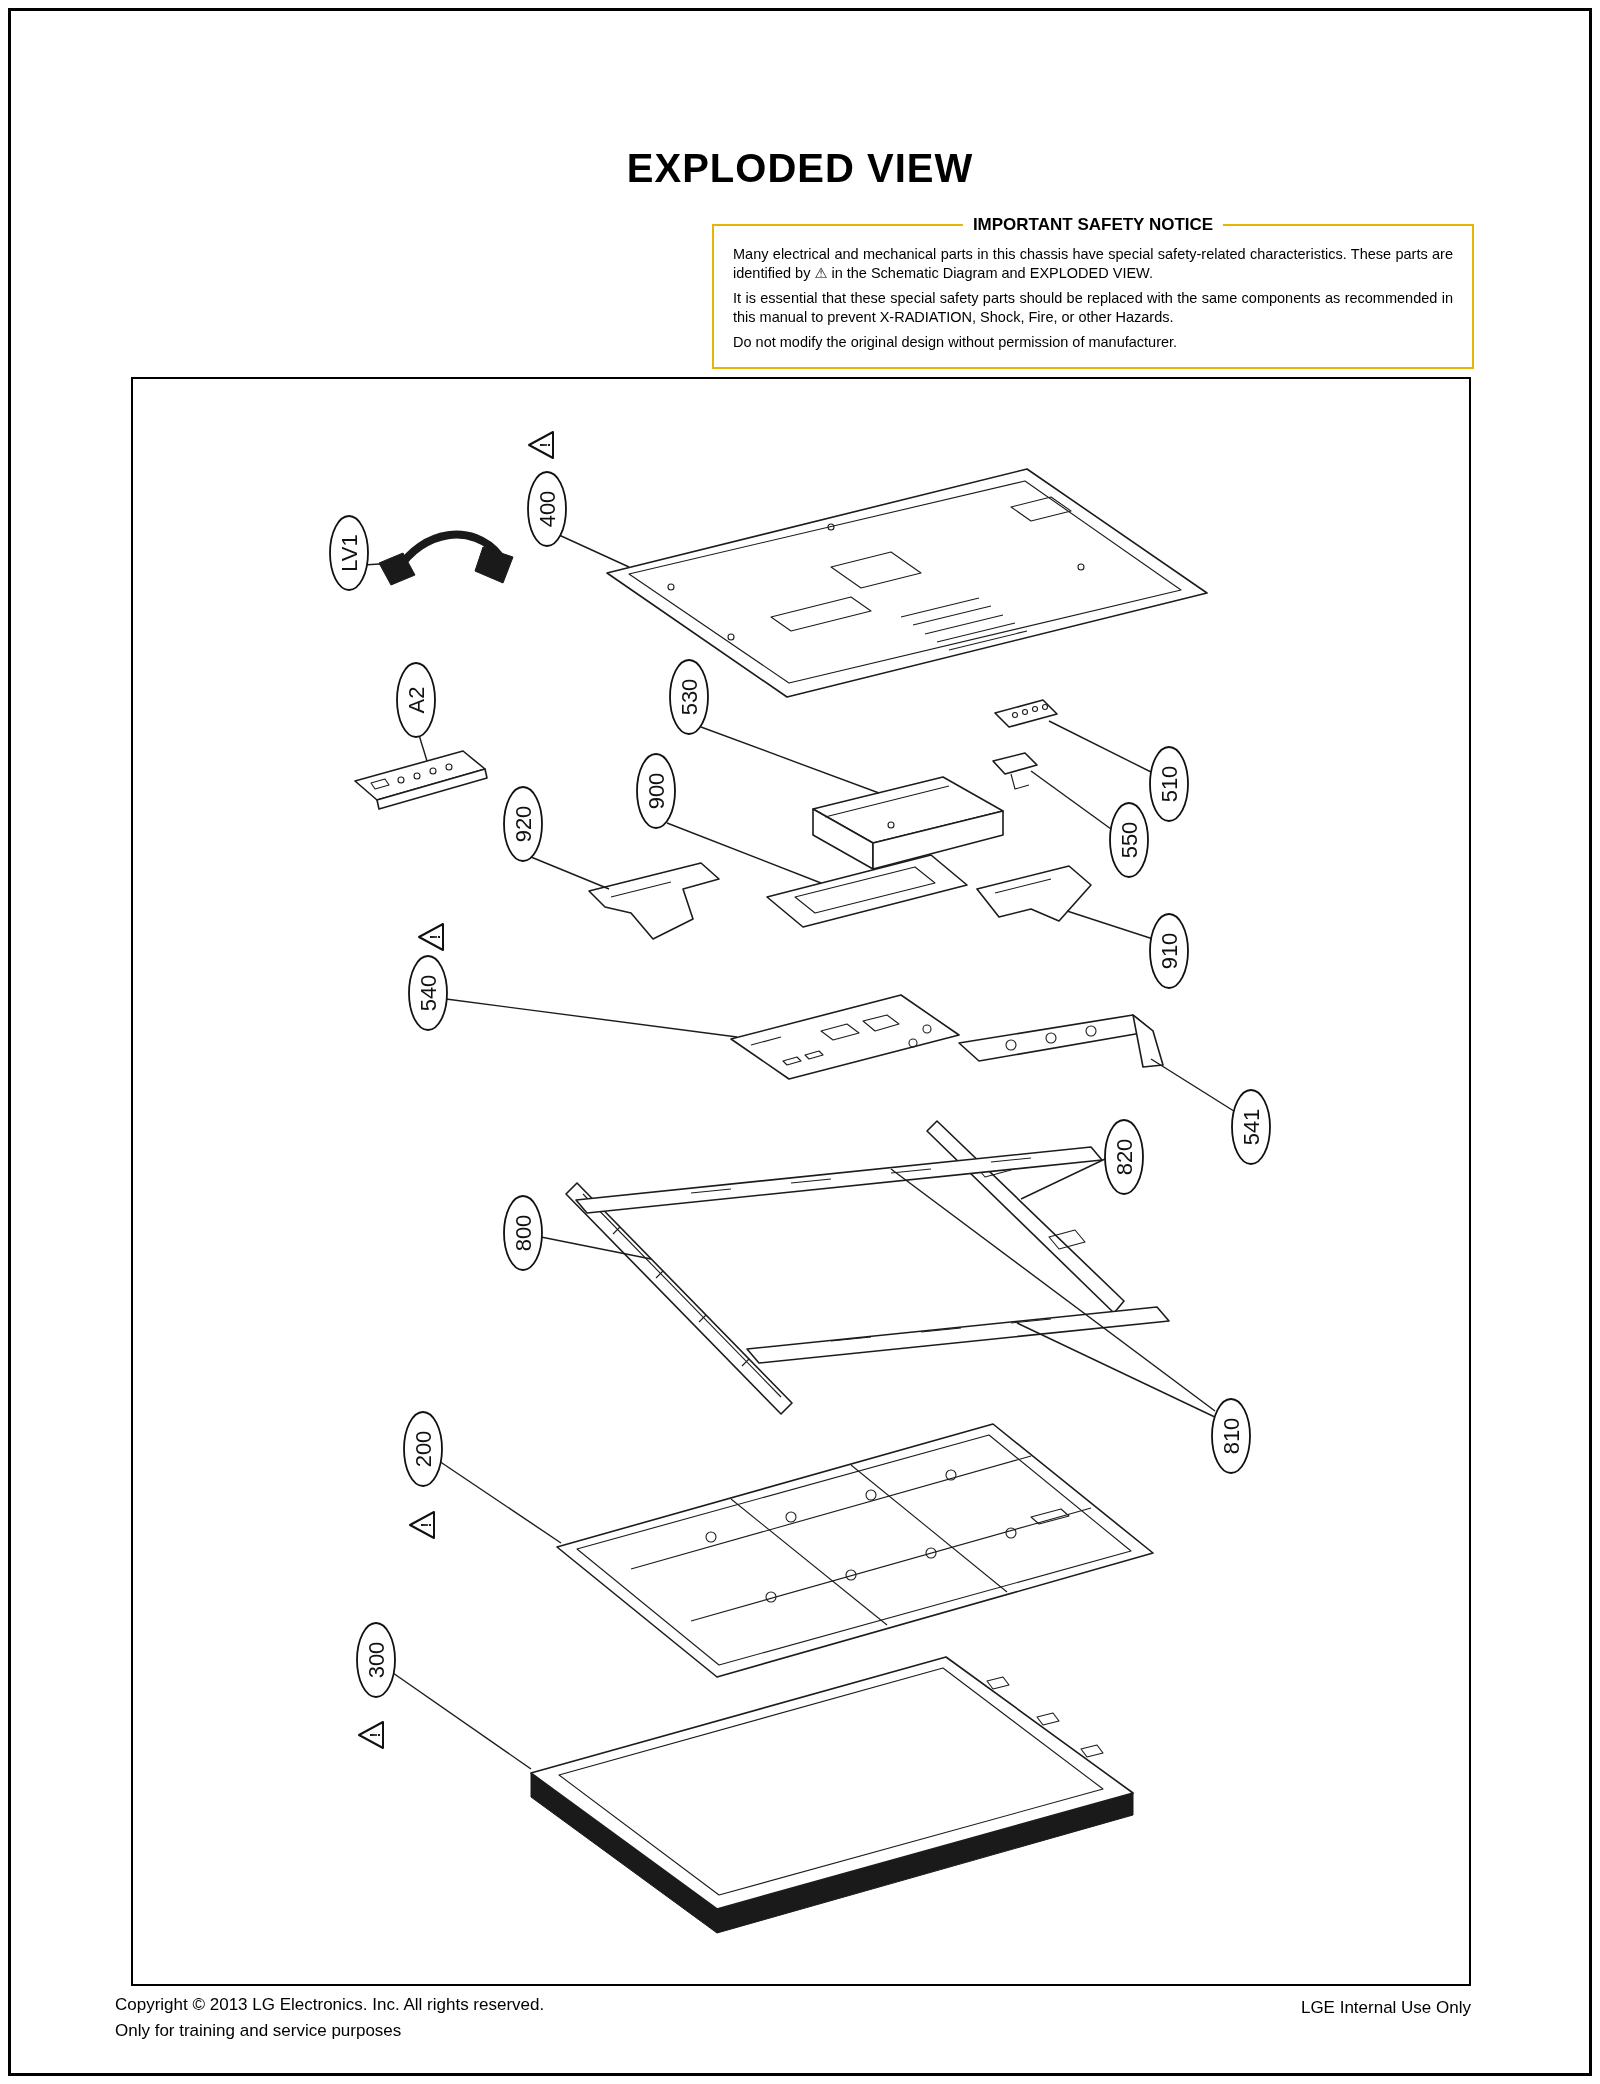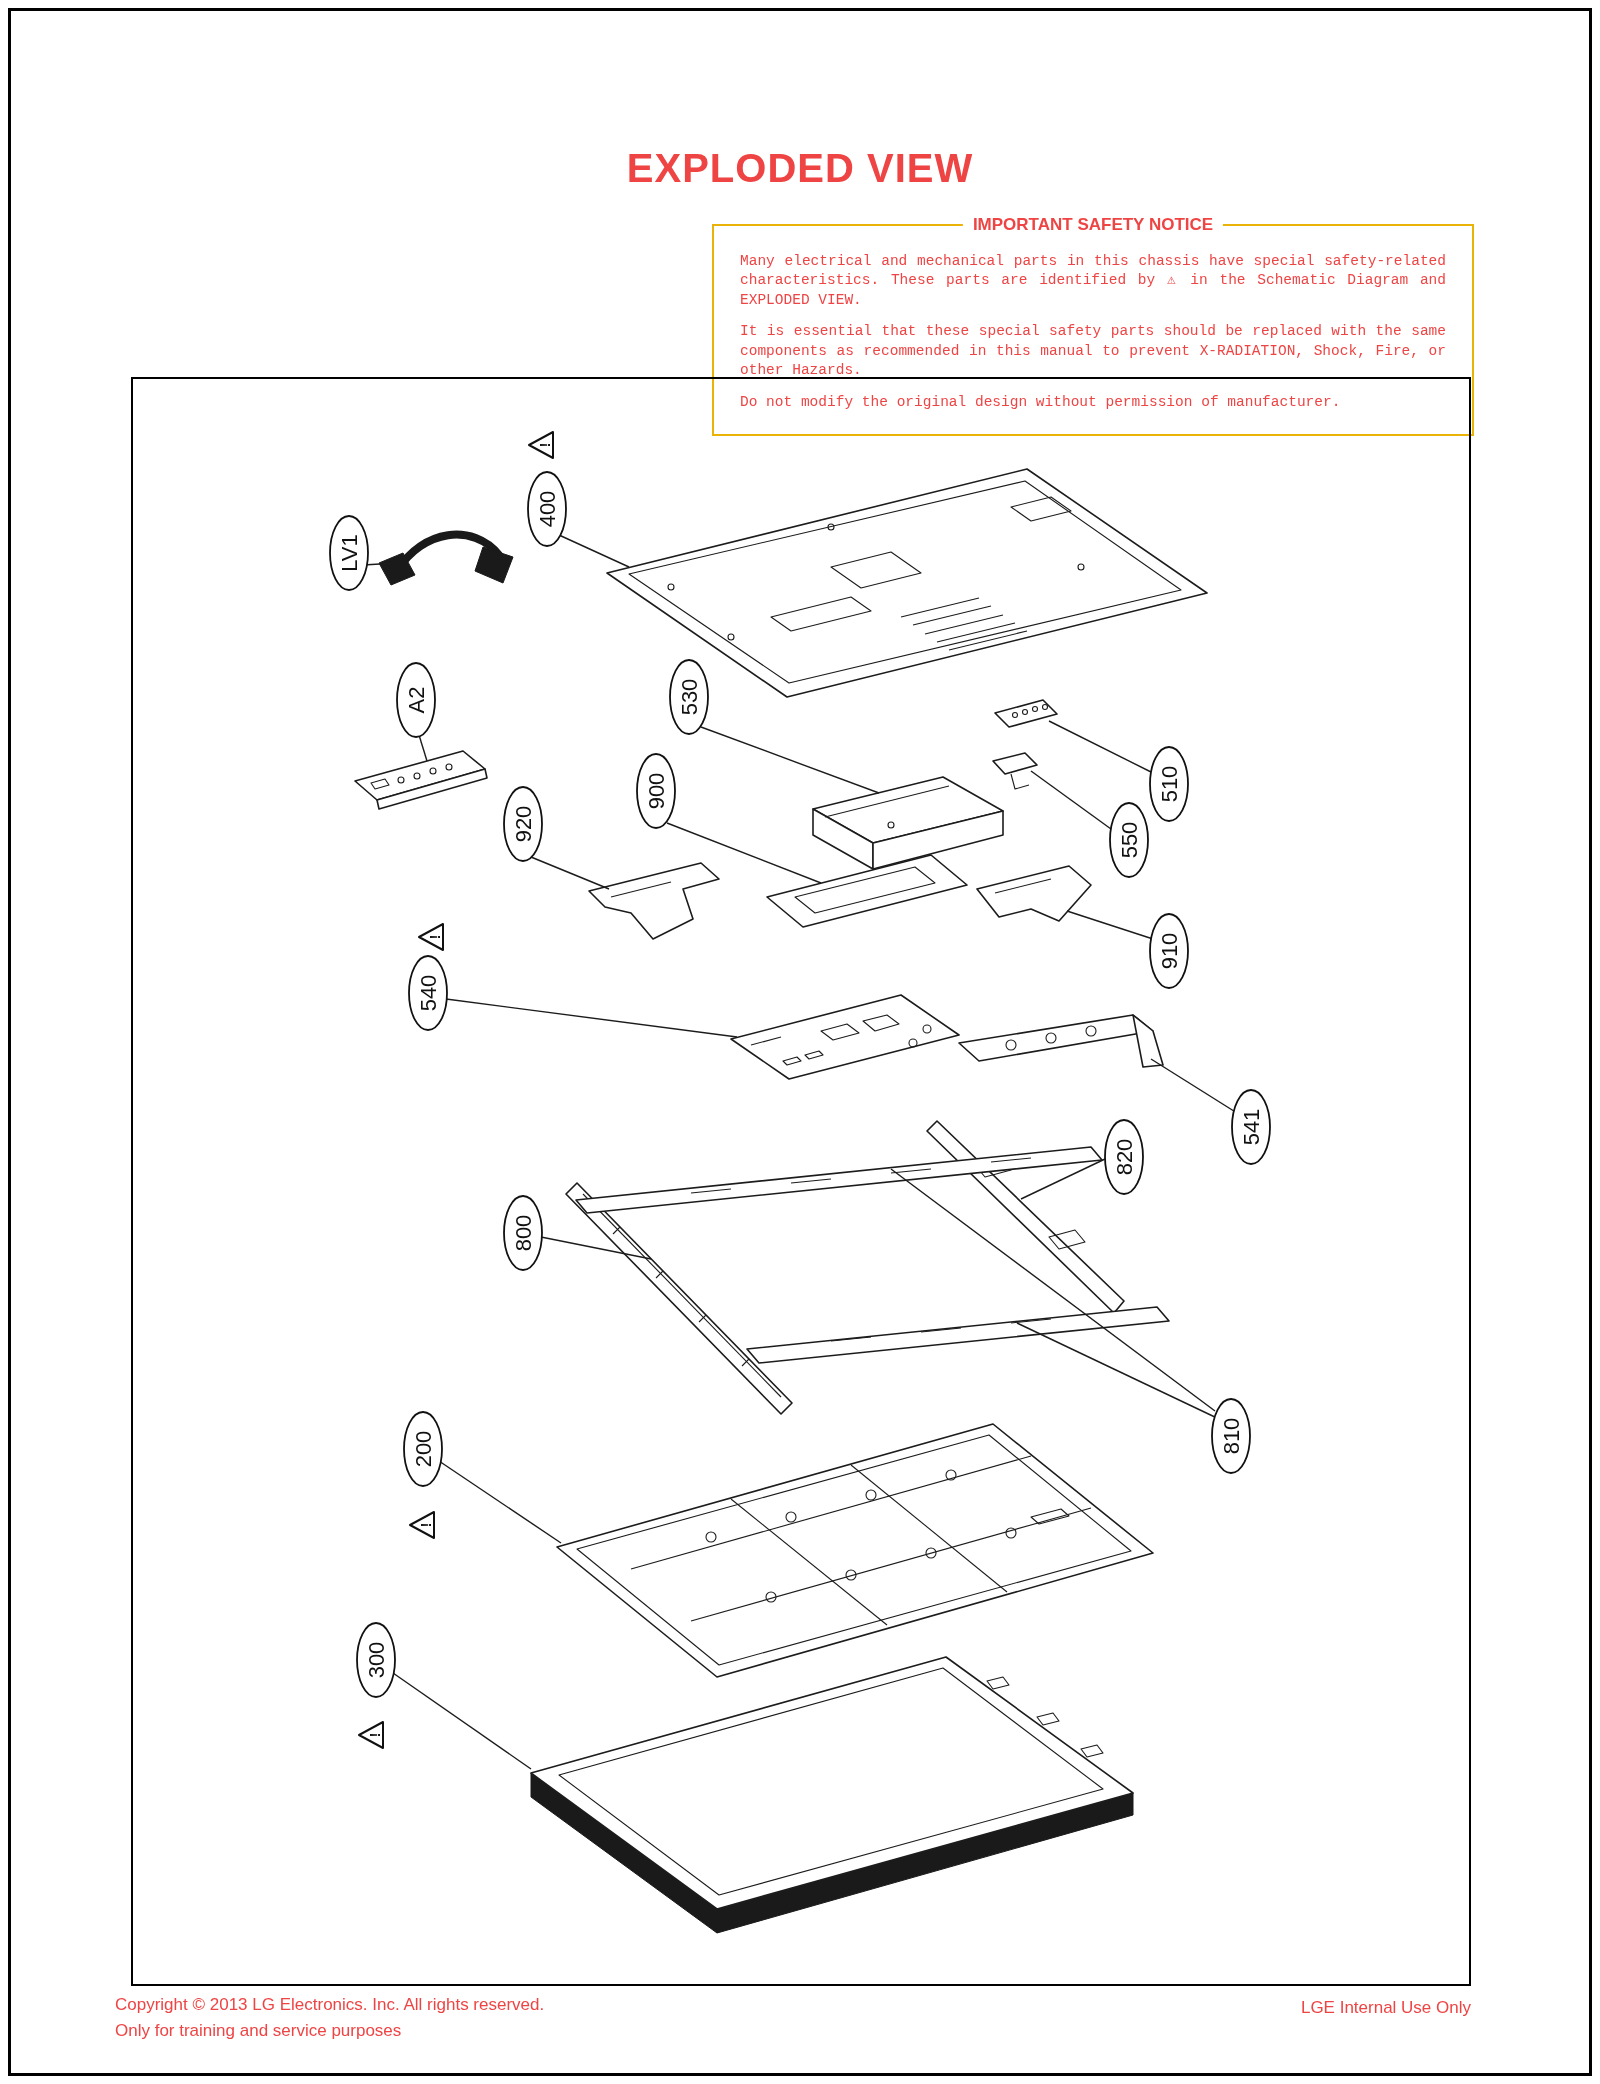--- a/index.html
+++ b/index.html
@@ -1,25 +1,25 @@
 <!DOCTYPE html>
 <html><head>
 <meta charset="utf-8">
 <style>
   html,body{margin:0;padding:0;background:#fff;}
   .page{position:relative;width:1600px;height:2084px;background:#fff;overflow:hidden;
-        font-family:"Liberation Sans", sans-serif;color:#ef4444;}
+        font-family:"Liberation Sans", sans-serif;color:#000000;}
   .frame{position:absolute;inset:8px;border:3px solid #000;pointer-events:none;}
   .title{position:absolute;top:146px;left:0;width:100%;text-align:center;
          font-size:40px;font-weight:bold;letter-spacing:1px;}
   .notice{position:absolute;left:712px;top:224px;width:758px;border:2px solid #eab308;background:#fff;}
   .notice-title{position:absolute;top:-11px;left:50%;transform:translateX(-50%);
                 background:#fff;padding:0 10px;font-weight:bold;font-size:17px;white-space:nowrap;}
   .notice-body{padding:14px 14px 10px 14px;font-size:14.5px;line-height:1.34;text-align:justify;}
-  .notice-body div{margin:12px;font-family:Liberation Mono, monospace;}
+  .notice-body div{margin:5px;}
   .diagram{position:absolute;left:131px;top:377px;}
   .footer-left{position:absolute;left:115px;top:1992px;font-size:17px;line-height:1.5;}
   .footer-center{position:absolute;left:0;top:1998px;width:100%;text-align:center;font-size:17px;}
   .footer-right{position:absolute;right:129px;top:1998px;font-size:17px;text-align:center;}
   
   .part{fill:#fff;stroke:#1c1c1c;stroke-width:1.6;stroke-linejoin:round;}
   .detail{fill:none;stroke:#1c1c1c;stroke-width:1.1;stroke-linejoin:round;}
   .dark{fill:#1a1a1a;stroke:#1a1a1a;stroke-width:1;}
   .leader{fill:none;stroke:#1c1c1c;stroke-width:1.4;}
   .cable{fill:none;stroke:#1a1a1a;stroke-width:8;stroke-linecap:round;}

